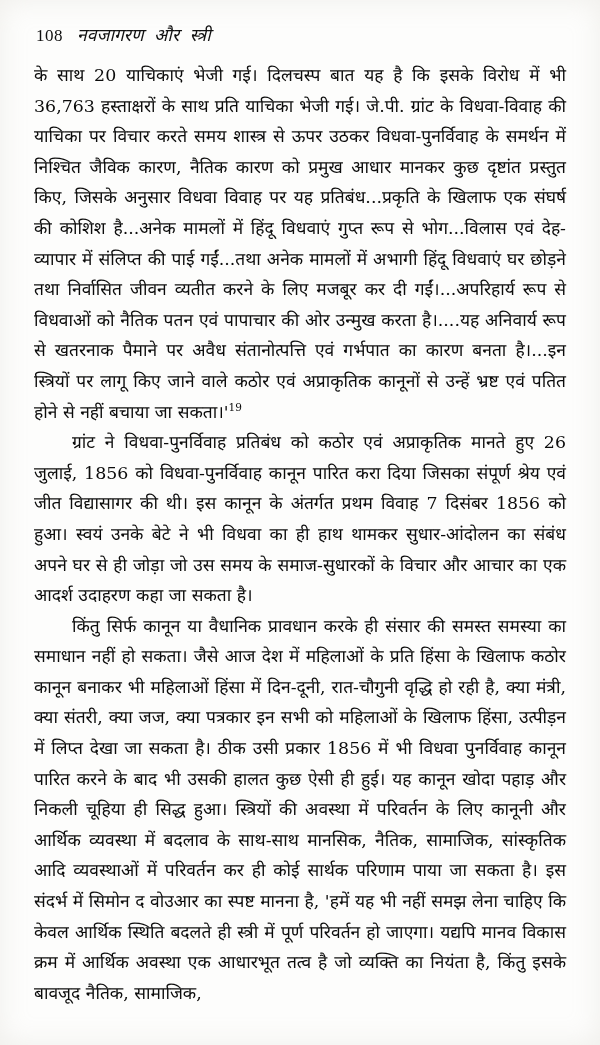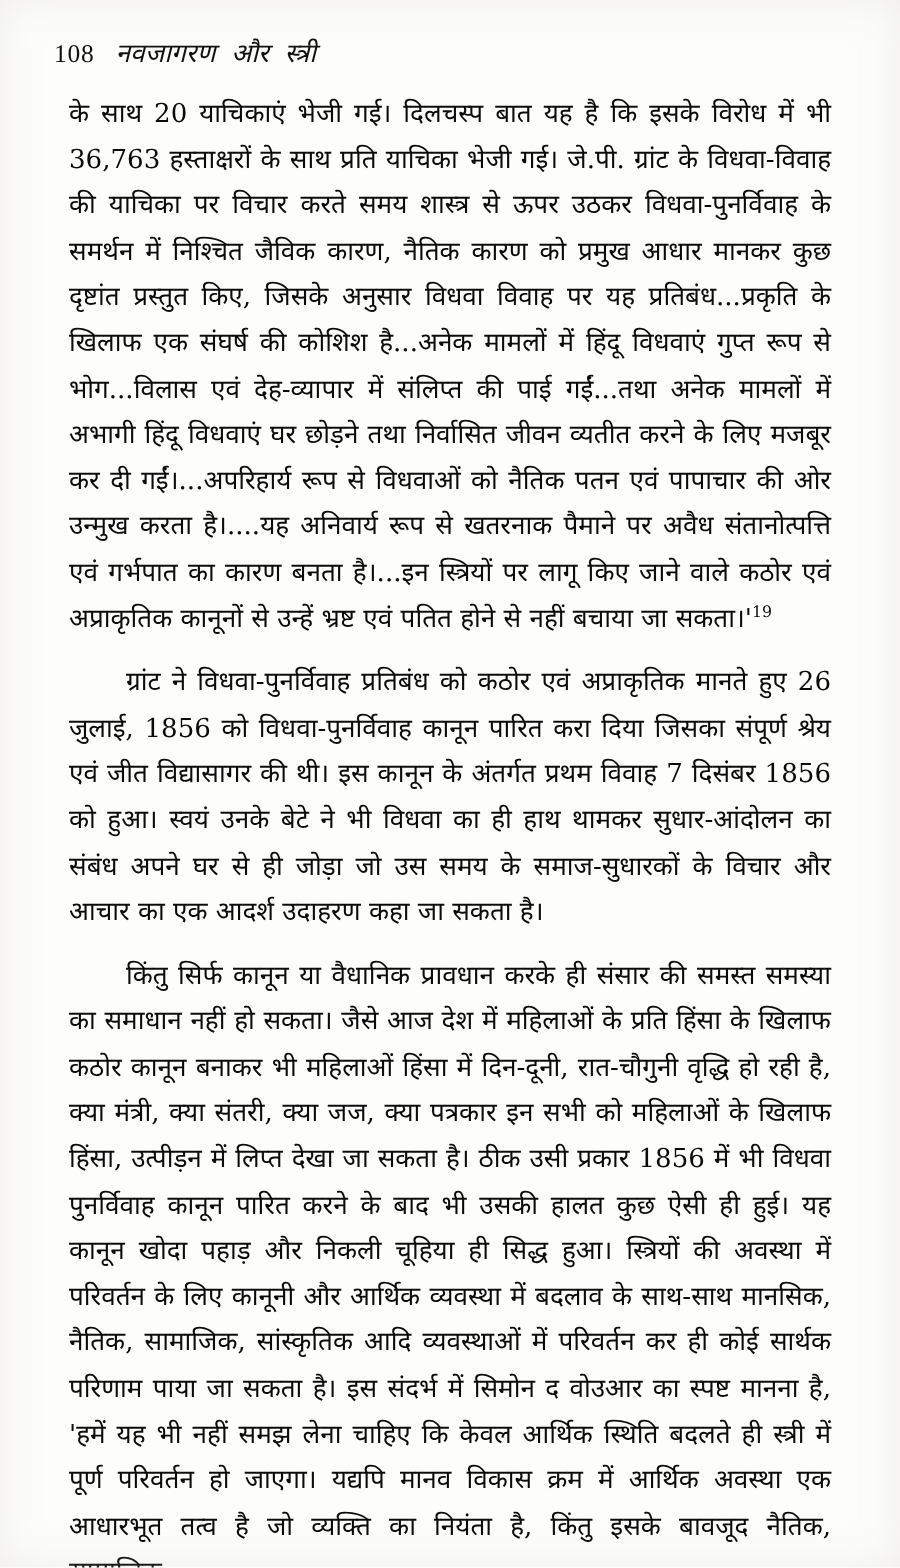--- a/index.html
+++ b/index.html
@@ -42,21 +42,21 @@
   }
   .body-text {
     font-size: 17.4px;
     line-height: 30.6px;
     text-align: justify;
     text-justify: inter-word;
     color: #0b0b0b;
     font-family: "DejaVu Serif", "Liberation Serif", serif;
   }
   .para {
-    margin: 12px;
+    margin: 0;
   }
   .para + .para {
     margin-top: 0px;
   }
   .indent {
     text-indent: 38px;
   }
   .sup {
     font-size: 10.5px;
     vertical-align: super;

